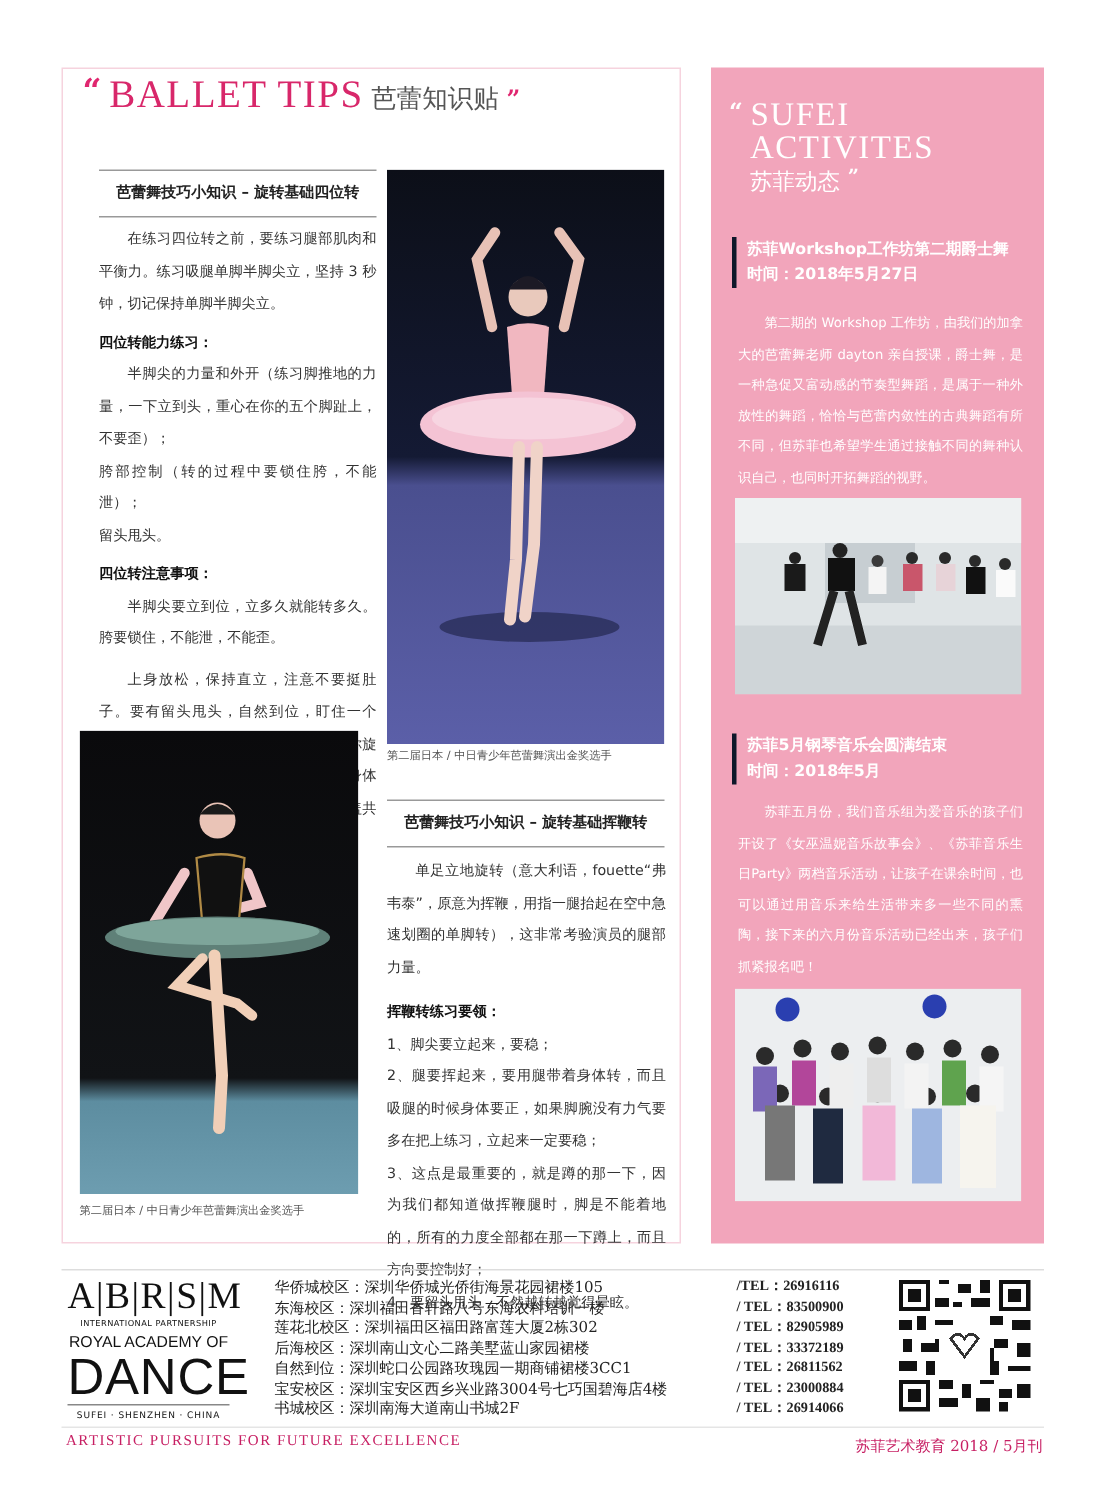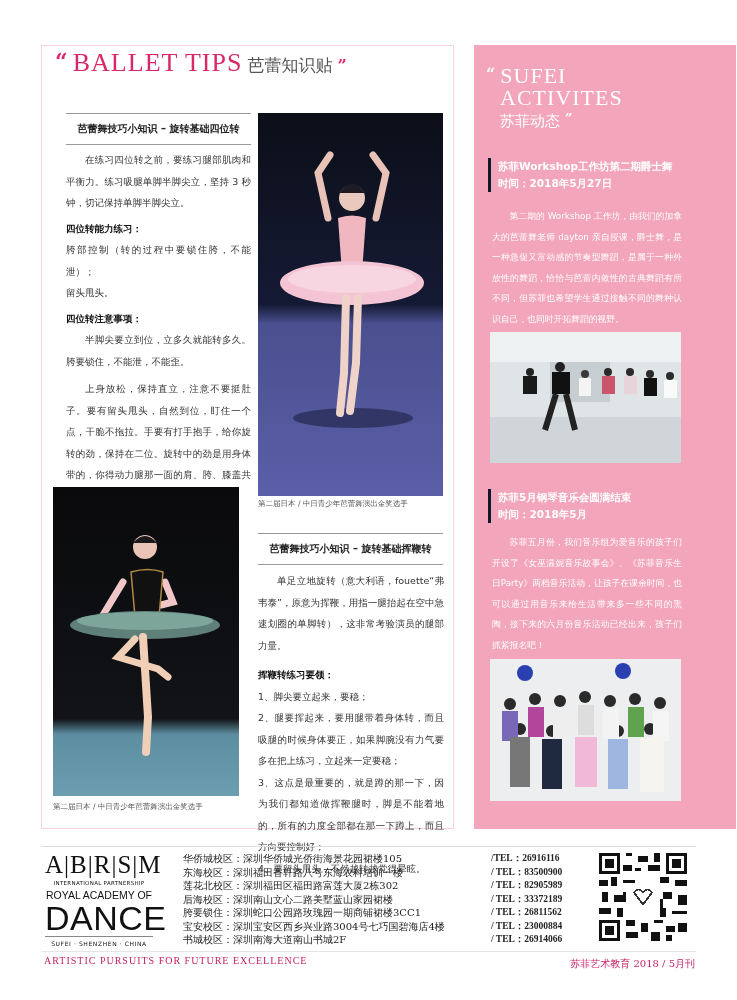--- a/index.html
+++ b/index.html
@@ -20,21 +20,21 @@
   .body-text { position:absolute; font-size:9.5px; line-height:21.5px; color:#333; text-align:justify; }
   .body-text p { margin:0; }
   .body-text .ind { text-indent:2em; }
   .body-text .bold { font-weight:bold; color:#111; margin-top:4px; }
   .body-text .gap { margin-top:6px; }
 
   .photo { position:absolute; overflow:hidden; }
   .caption { position:absolute; font-size:7.5px; color:#555; white-space:nowrap; }
 
   
-  .right-panel { position:absolute; left:474px; top:45px; width:262px; height:784px; background:#f2a5bb; }
+  .right-panel { position:absolute; left:474px; top:45px; width:222px; height:784px; background:#f2a5bb; }
   .act-title { position:absolute; left:12px; top:20px; color:#fff; }
   .act-title .q { font-family:"DejaVu Serif", serif; font-size:16px; font-weight:bold; vertical-align:top; }
   .act-title .en { font-family:"Liberation Serif", serif; font-size:22px; line-height:22px; letter-spacing:1px; }
   .act-title .cn { font-family:"DejaVu Serif", serif; font-size:15px; }
   .event-head { position:absolute; left:14px; border-left:3px solid #0f172a; padding-left:7px;
                 color:#fff; font-size:10.5px; font-weight:bold; line-height:17px; }
   .event-body { position:absolute; left:18px; width:190px; color:#fff; font-size:8.8px; line-height:20.5px; text-align:justify; }
   .event-body p { margin:0; text-indent:2em; }
 
   
@@ -62,20 +62,21 @@
     <span class="q">“</span>
     <span class="en">BALLET TIPS</span>
     <span class="cn">芭蕾知识贴</span>
     <span class="q2">”</span>
   </div>
 
   <div class="sub-head" style="left:24px; top:67px; width:185px;">芭蕾舞技巧小知识 – 旋转基础四位转</div>
   <div class="body-text" style="left:24px; top:103px; width:185px;">
     <p class="ind">在练习四位转之前，要练习腿部肌肉和平衡力。练习吸腿单脚半脚尖立，坚持 3 秒钟，切记保持单脚半脚尖立。</p>
     <p class="bold">四位转能力练习：</p>
+    <p class="ind">半脚尖的力量和外开（练习脚推地的力量，一下立到头，重心在你的五个脚趾上，不要歪）；</p>
     <p>胯部控制（转的过程中要锁住胯，不能泄）；</p>
     <p>留头甩头。</p>
     <p class="bold">四位转注意事项：</p>
     <p class="ind">半脚尖要立到位，立多久就能转多久。胯要锁住，不能泄，不能歪。</p>
     <p class="ind gap">上身放松，保持直立，注意不要挺肚子。要有留头甩头，自然到位，盯住一个点，干脆不拖拉。手要有打手抱手，给你旋转的劲，保持在二位。旋转中的劲是用身体带的，你得动力腿那一面的肩、胯、膝盖共同带动旋转。</p>
   </div>
 
   <div class="photo" style="left:216px; top:67px; width:185px; height:383px;">
     <svg width="185" height="383" viewBox="0 0 185 383">
       <defs>
@@ -237,21 +238,21 @@
   <div class="rad">ROYAL ACADEMY OF</div>
   <div class="dance">DANCE</div>
   <div class="city">SUFEI · SHENZHEN · CHINA</div>
 </div>
 
 <div class="campus-list">
   <div class="row">华侨城校区：深圳华侨城光侨街海景花园裙楼105</div>
   <div class="row">东海校区：深圳福田香轩路八号东海农科培训一楼</div>
   <div class="row">莲花北校区：深圳福田区福田路富莲大厦2栋302</div>
   <div class="row">后海校区：深圳南山文心二路美墅蓝山家园裙楼</div>
-  <div class="row">胯要锁住：深圳蛇口公园路玫瑰园一期商铺裙楼3CC1</div>
+  <div class="row">自然到位：深圳蛇口公园路玫瑰园一期商铺裙楼3CC1</div>
   <div class="row">宝安校区：深圳宝安区西乡兴业路3004号七巧国碧海店4楼</div>
   <div class="row">书城校区：深圳南海大道南山书城2F</div>
 </div>
 
 <div class="tel-list">
   <div class="row">/TEL：26916116</div>
   <div class="row">/ TEL：83500900</div>
   <div class="row">/ TEL：82905989</div>
   <div class="row">/ TEL：33372189</div>
   <div class="row">/ TEL：26811562</div>

